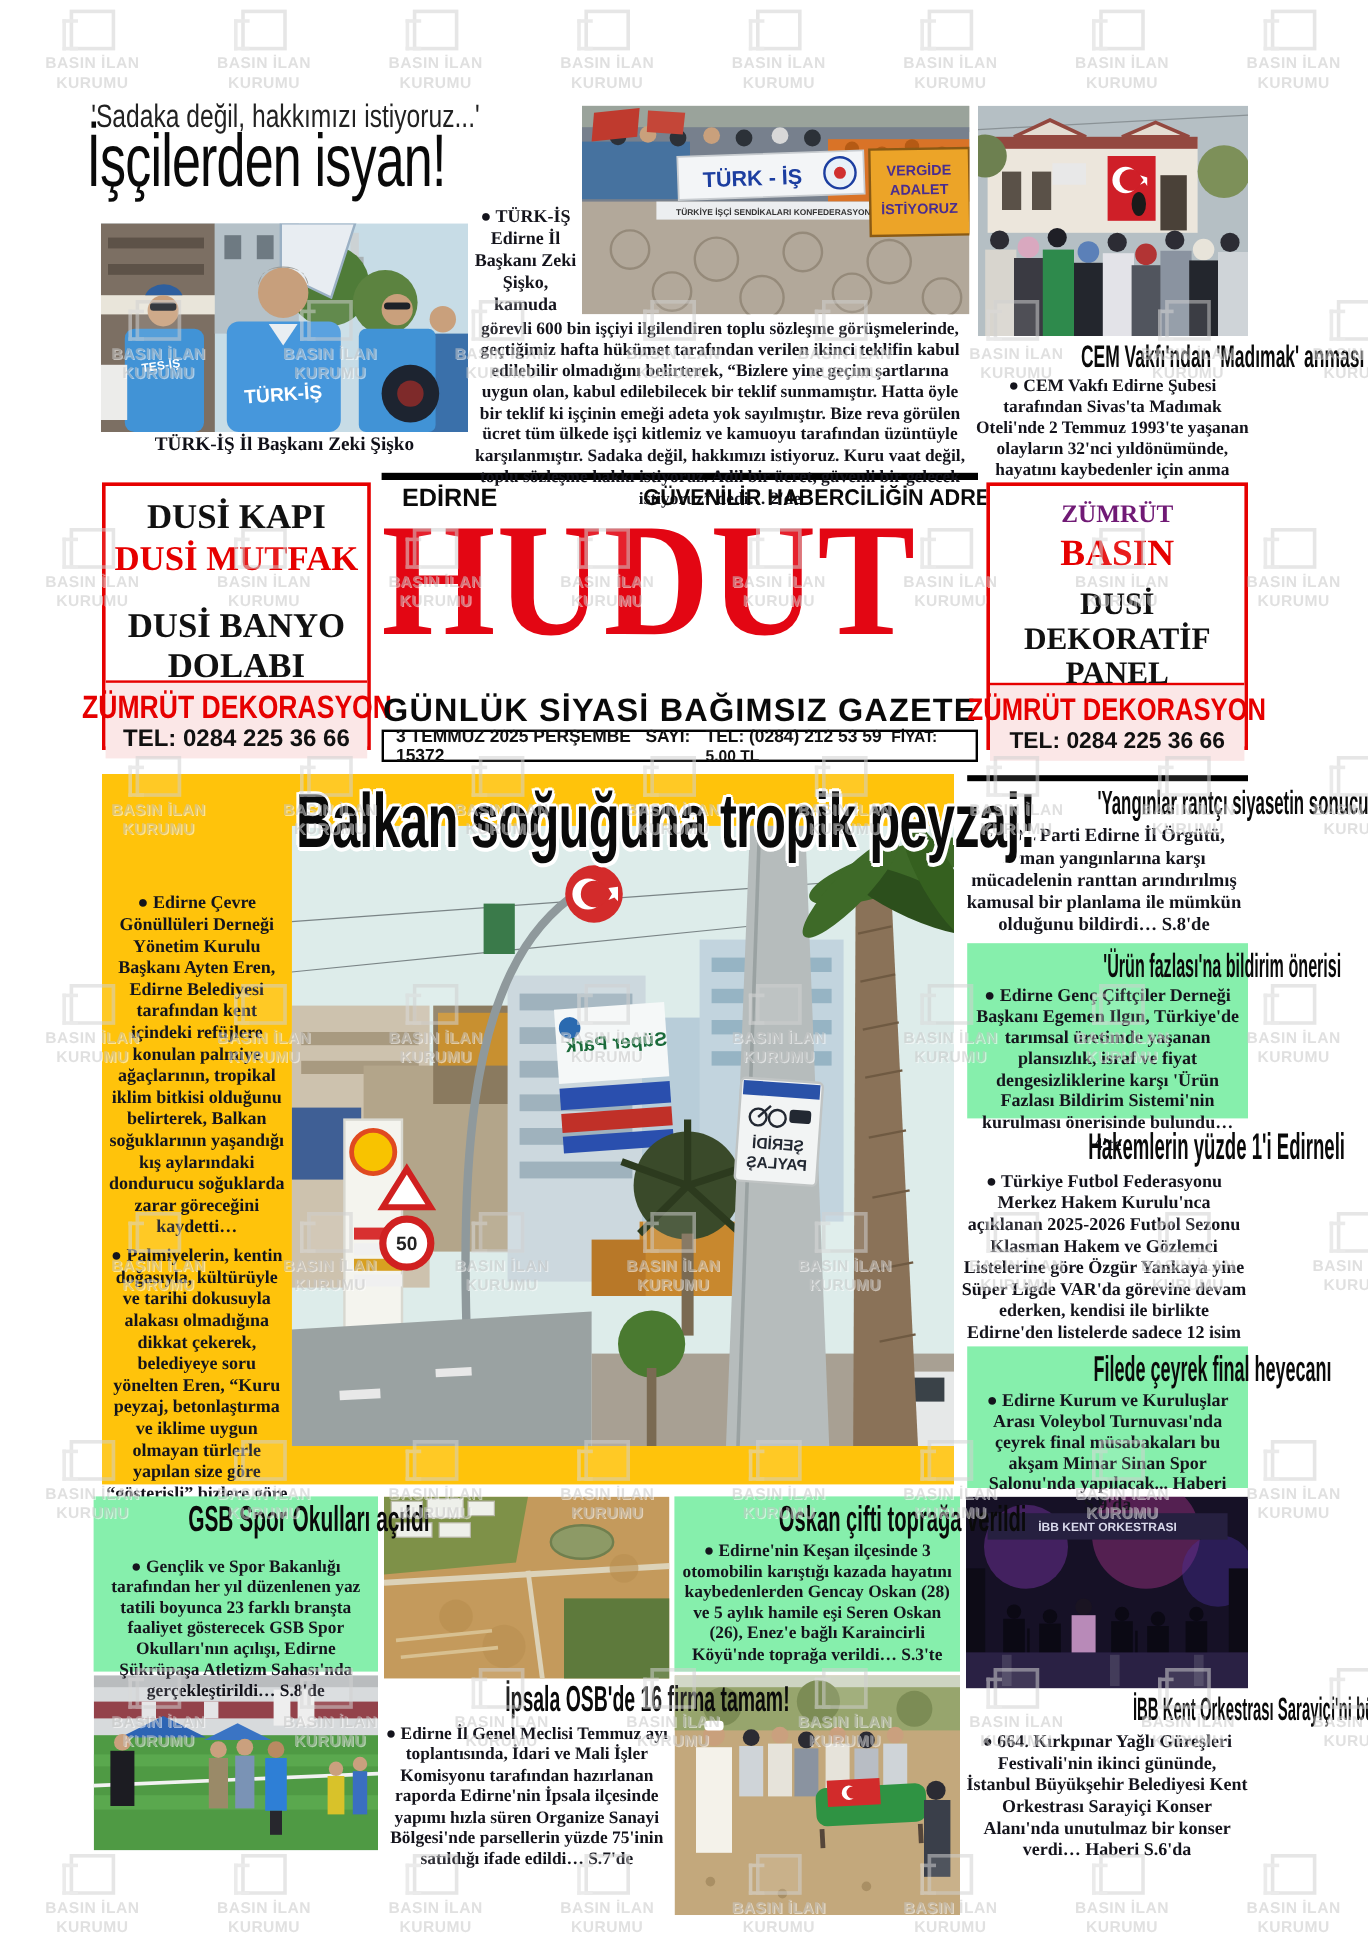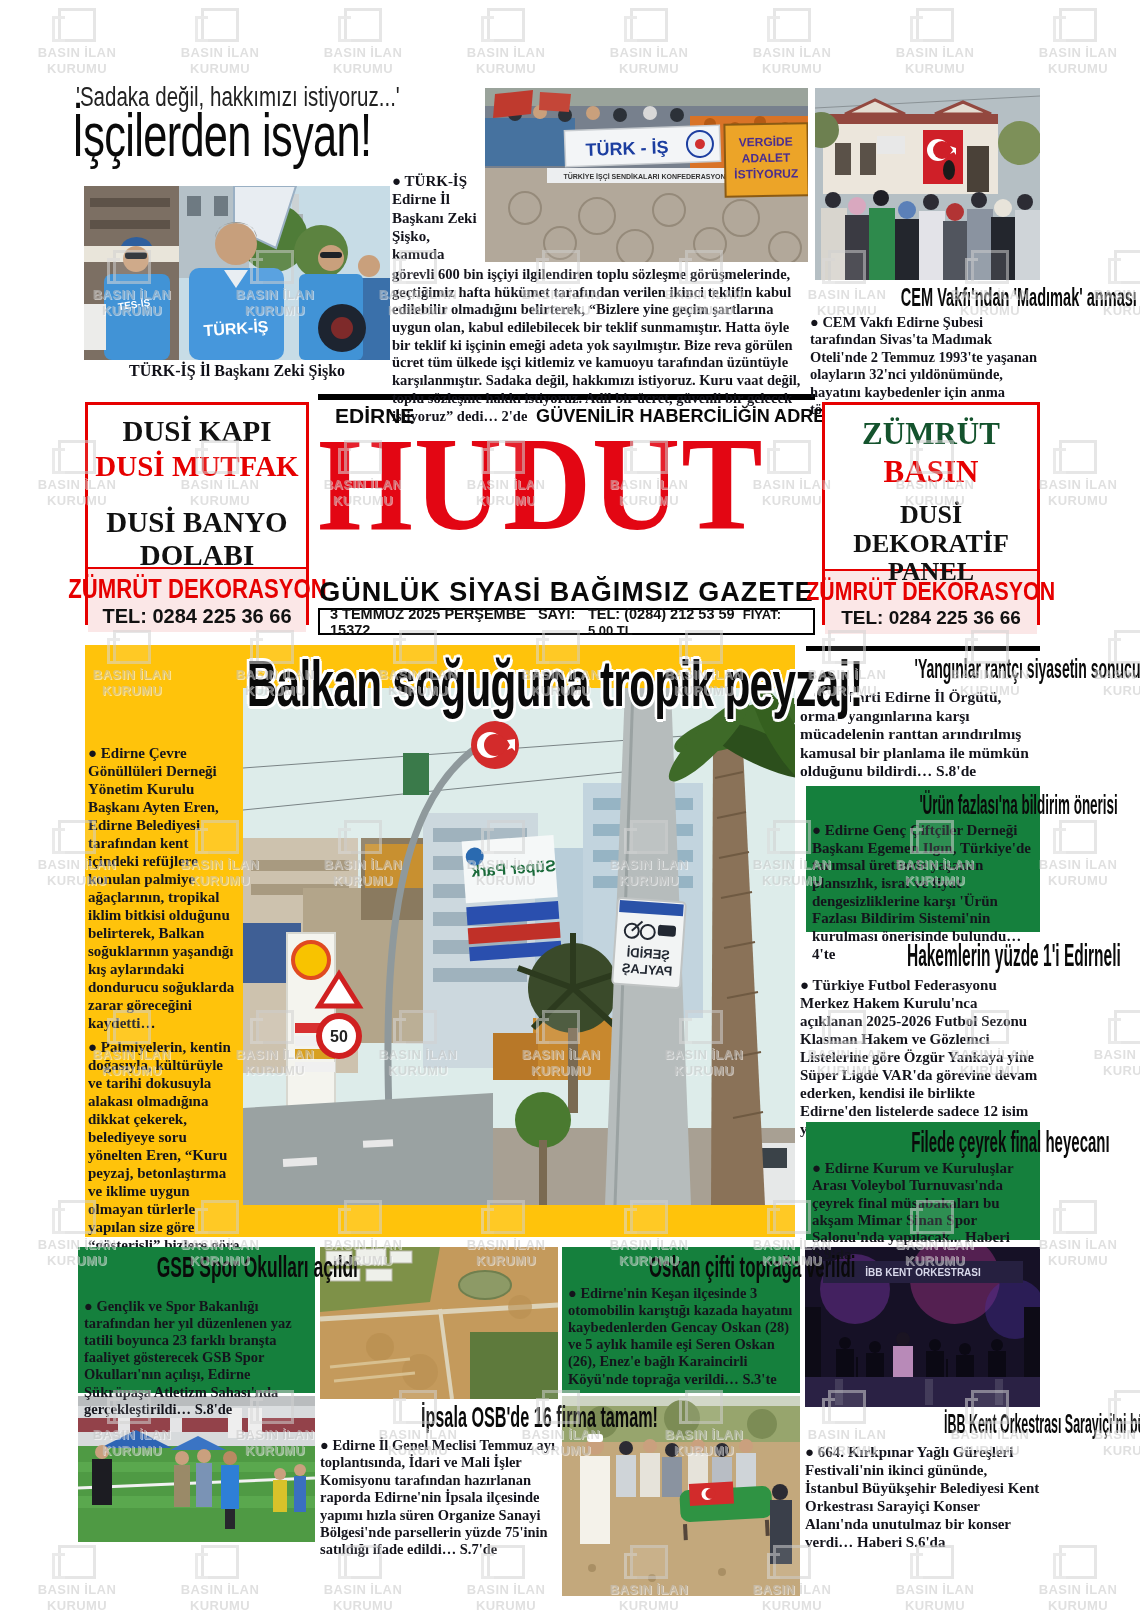--- a/index.html
+++ b/index.html
@@ -8,24 +8,24 @@
   .abs{position:absolute}
   .serif{font-family:"Liberation Serif",serif;font-weight:bold}
   .ctr{text-align:center}
   .flexc{display:flex;}
   .sq{display:inline-block;white-space:nowrap;transform:scaleX(var(--sx,.7));transform-origin:center;font-weight:bold}
   .sqL{display:inline-block;white-space:nowrap;transform:scaleX(var(--sx,.7));transform-origin:left center}
   .outl{text-shadow:3px 0 0 #fff,-3px 0 0 #fff,0 3px 0 #fff,0 -3px 0 #fff,
         2px 2px 0 #fff,-2px -2px 0 #fff,2px -2px 0 #fff,-2px 2px 0 #fff,4px 2px 0 #fff,-4px -2px 0 #fff}
   .photo{position:absolute;overflow:hidden}
   .photo svg{display:block;width:100%;height:100%}
-  .gbox{background:#15803d;box-sizing:border-box;padding:5px 6px}
+  .gbox{background:#86efac;box-sizing:border-box;padding:5px 6px}
   .adbox{box-sizing:border-box;border:3px solid #e60000;background:#fff}
   .adbottom{background:#fbe7e7;border-top:2px solid #e60000;display:flex;flex-direction:column;justify-content:center;align-items:center}
-  .body-txt{font-family:"Liberation Serif",serif;font-weight:bold;text-align:left;color:#14141c}
+  .body-txt{font-family:"Liberation Serif",serif;font-weight:bold;text-align:center;color:#14141c}
   .wm{position:absolute;width:130px;text-align:center;color:#c8c8c8;font-weight:bold;font-size:13px;
       line-height:1.2;letter-spacing:.4px;opacity:.55;text-shadow:1px 1px 0 #fff;pointer-events:none}
   .wm .cube{width:32px;height:28px;margin:0 auto 3px;border:3px solid #d2d2d2;position:relative;background:rgba(255,255,255,.2)}
   .wm .cube:after{content:"";position:absolute;left:-9px;top:5px;width:10px;height:20px;border:3px solid #dadada;border-right:none}
   #wm-layer{position:absolute;inset:0;z-index:6;pointer-events:none}
   .z1{z-index:1}.z2{z-index:2}.z3{z-index:3}
 </style>
 </head>
 <body>
 
@@ -205,21 +205,21 @@
       <span>SAYI: 15372</span>
     </span>
     <span>
       <span>TEL: (0284) 212 53 59</span>&nbsp;
       <span style="font-size:13px">FİYAT: 5.00 TL</span>
     </span>
   </div>
 
   <div class="abs adbox z2" style="left:822px;top:402px;width:218px;height:223px">
     <div style="height:152px;padding-top:12px;text-align:center">
-      <div class="serif" style="font-size:31px;color:#14532d;line-height:1.1">ZÜMRÜT</div>
+      <div class="serif" style="font-size:21px;color:#701a75;line-height:1.1">ZÜMRÜT</div>
       <div class="serif" style="font-size:31px;color:#e60000;line-height:1.1;margin-top:4px">BASIN</div>
       <div class="serif" style="font-size:26px;color:#111;line-height:1.1;margin-top:12px">DUSİ DEKORATİF</div>
       <div class="serif" style="font-size:26px;color:#111;line-height:1.1">PANEL</div>
     </div>
     <div class="adbottom" style="height:63px">
       <span class="sq" style="--sx:.82;font-size:26px;color:#e60000">ZÜMRÜT DEKORASYON</span>
       <span style="font-size:19px;font-weight:bold;color:#111">TEL: 0284 225 36 66</span>
     </div>
   </div>
 

